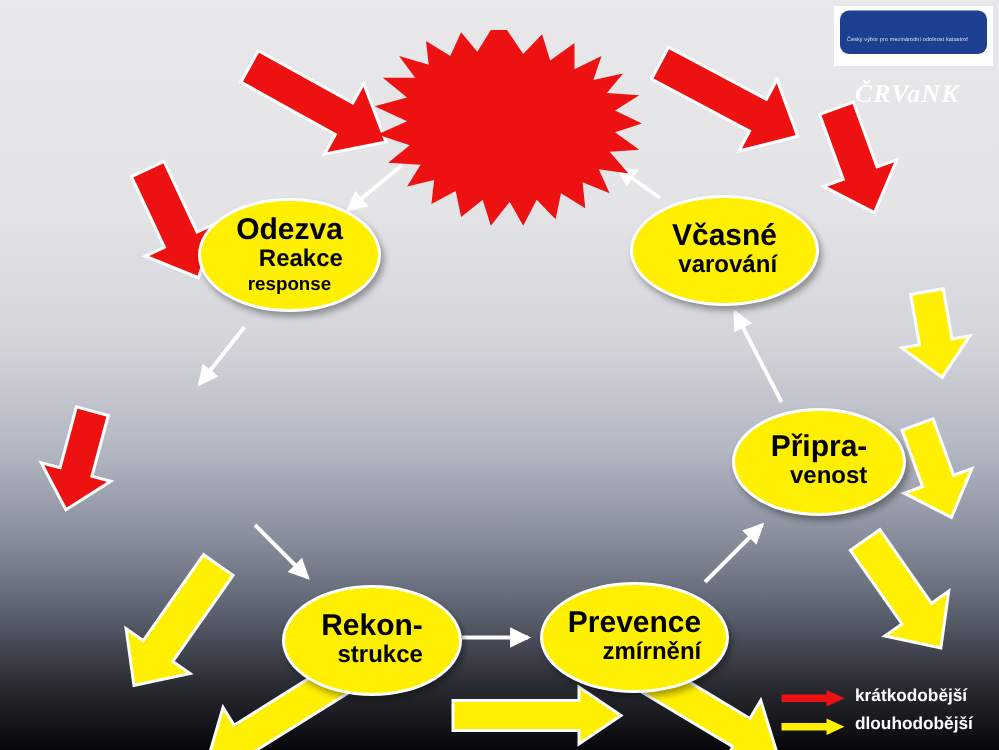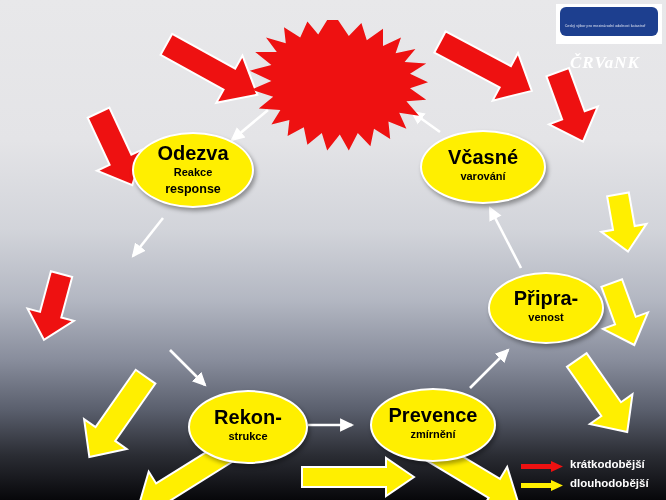--- a/index.html
+++ b/index.html
@@ -58,28 +58,28 @@
   }
   
   .node{
     position:absolute;border-radius:50%;
     background:#ffef00;border:2px solid #ffffff;
     box-shadow:2px 3px 4px rgba(0,0,0,.35);
     display:flex;align-items:center;justify-content:center;
     text-align:center;color:#000000;font-weight:bold;
   }
   .node .l1{display:block;font-size:20px;line-height:19px;}
-  .node .l2{display:block;font-size:11px;line-height:19px;}
+  .node .l2{display:block;font-size:16px;line-height:19px;text-align:right;}
   .node .l3{display:block;font-size:12.5px;line-height:15px;}
   #n-odezva   {left:132px;top:132px;width:118px;height:72px;}
   #n-vcasne   {left:420px;top:130px;width:122px;height:70px;}
   #n-zotaveni {left:62px; top:270px;width:118px;height:66px;}
   #n-pripra   {left:488px;top:272px;width:112px;height:68px;}
   #n-rekon    {left:188px;top:390px;width:116px;height:70px;}
-  #n-prevence {left:370px;top:388px;width:122px;height:70px;}
+  #n-prevence {left:360px;top:388px;width:122px;height:70px;}
   
   .wsvg{position:absolute;left:0;top:0;width:666px;height:500px;pointer-events:none;}
   
   .barrow{position:absolute;}
   .barrow svg{display:block;overflow:visible;}
   
   #legend{position:absolute;left:520px;top:455px;width:146px;height:40px;}
   #legend .row{position:relative;height:19px;}
   #legend .lbl{
     position:absolute;left:50px;top:0px;color:#ffffff;

